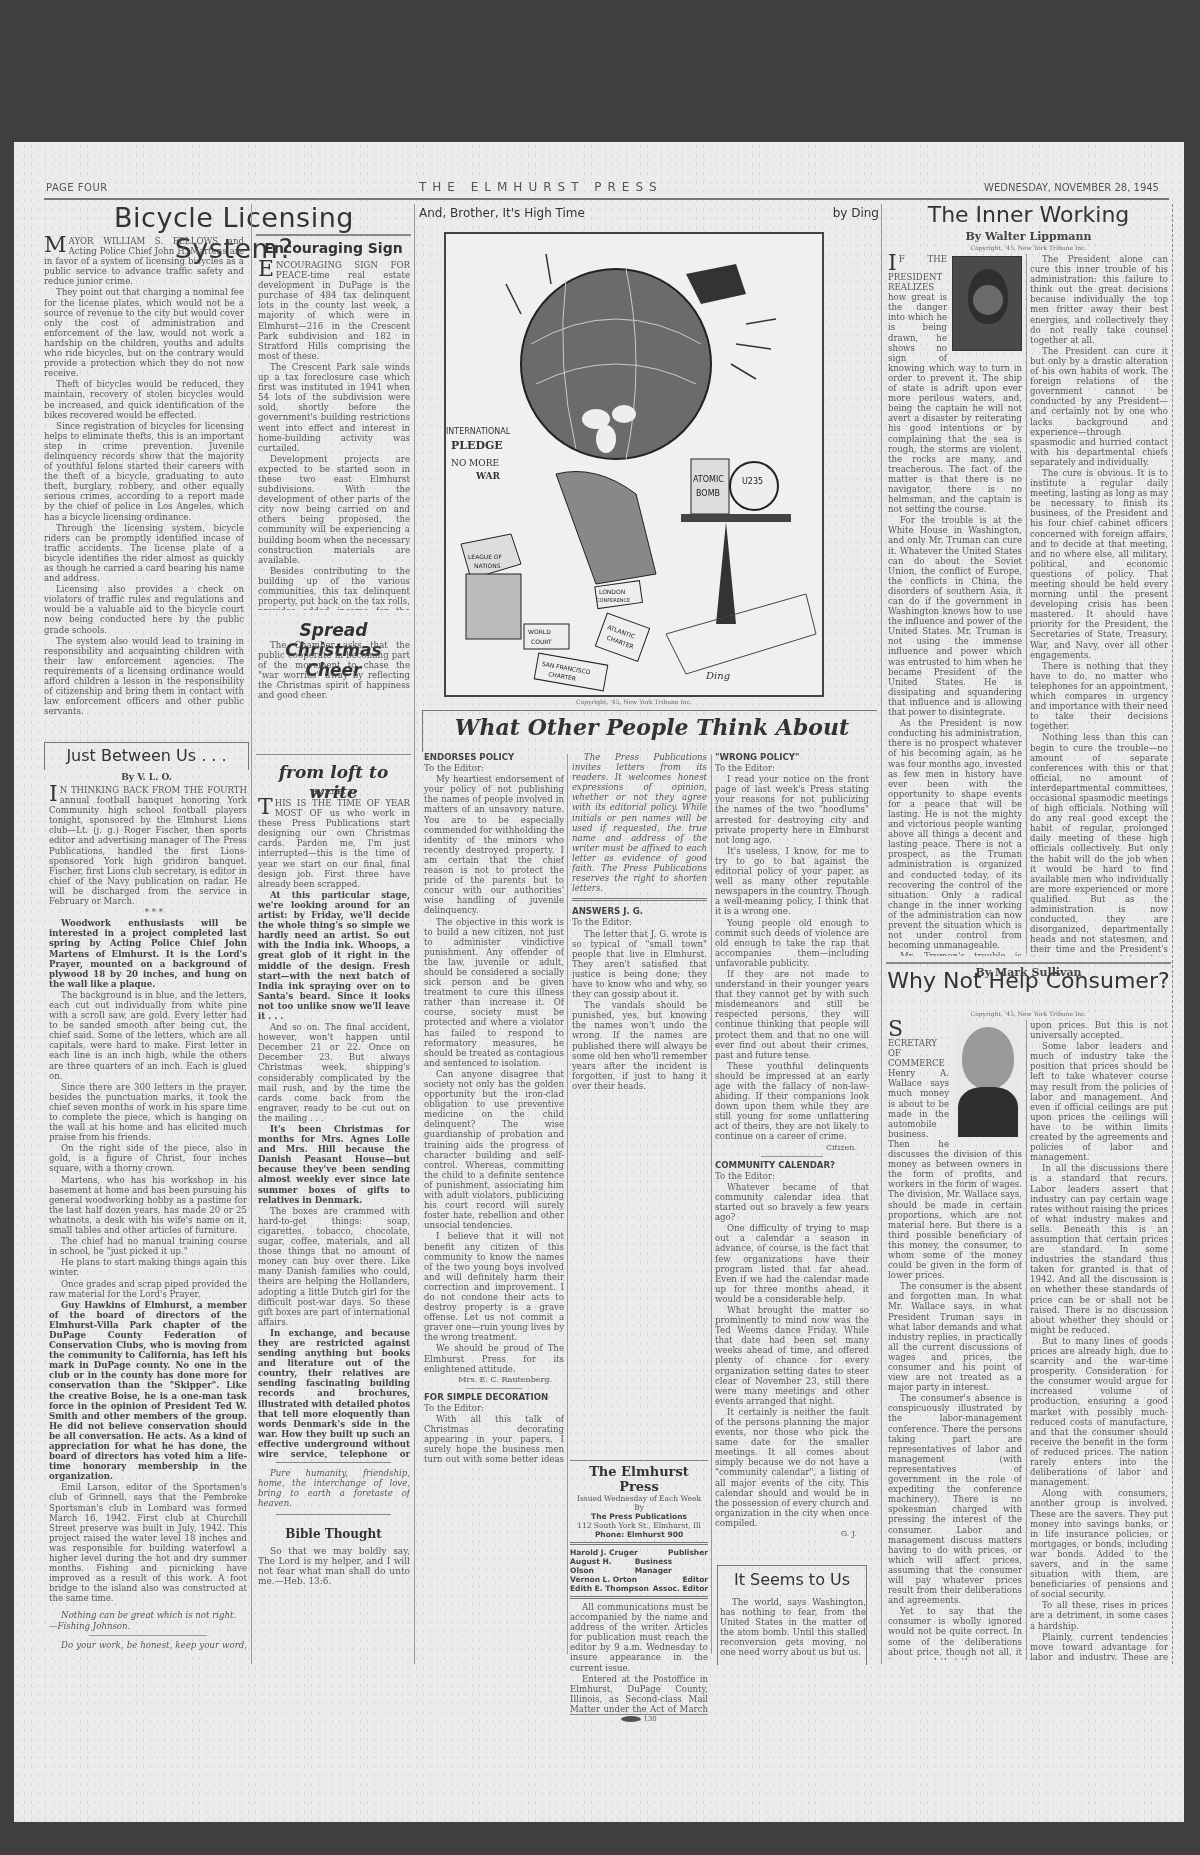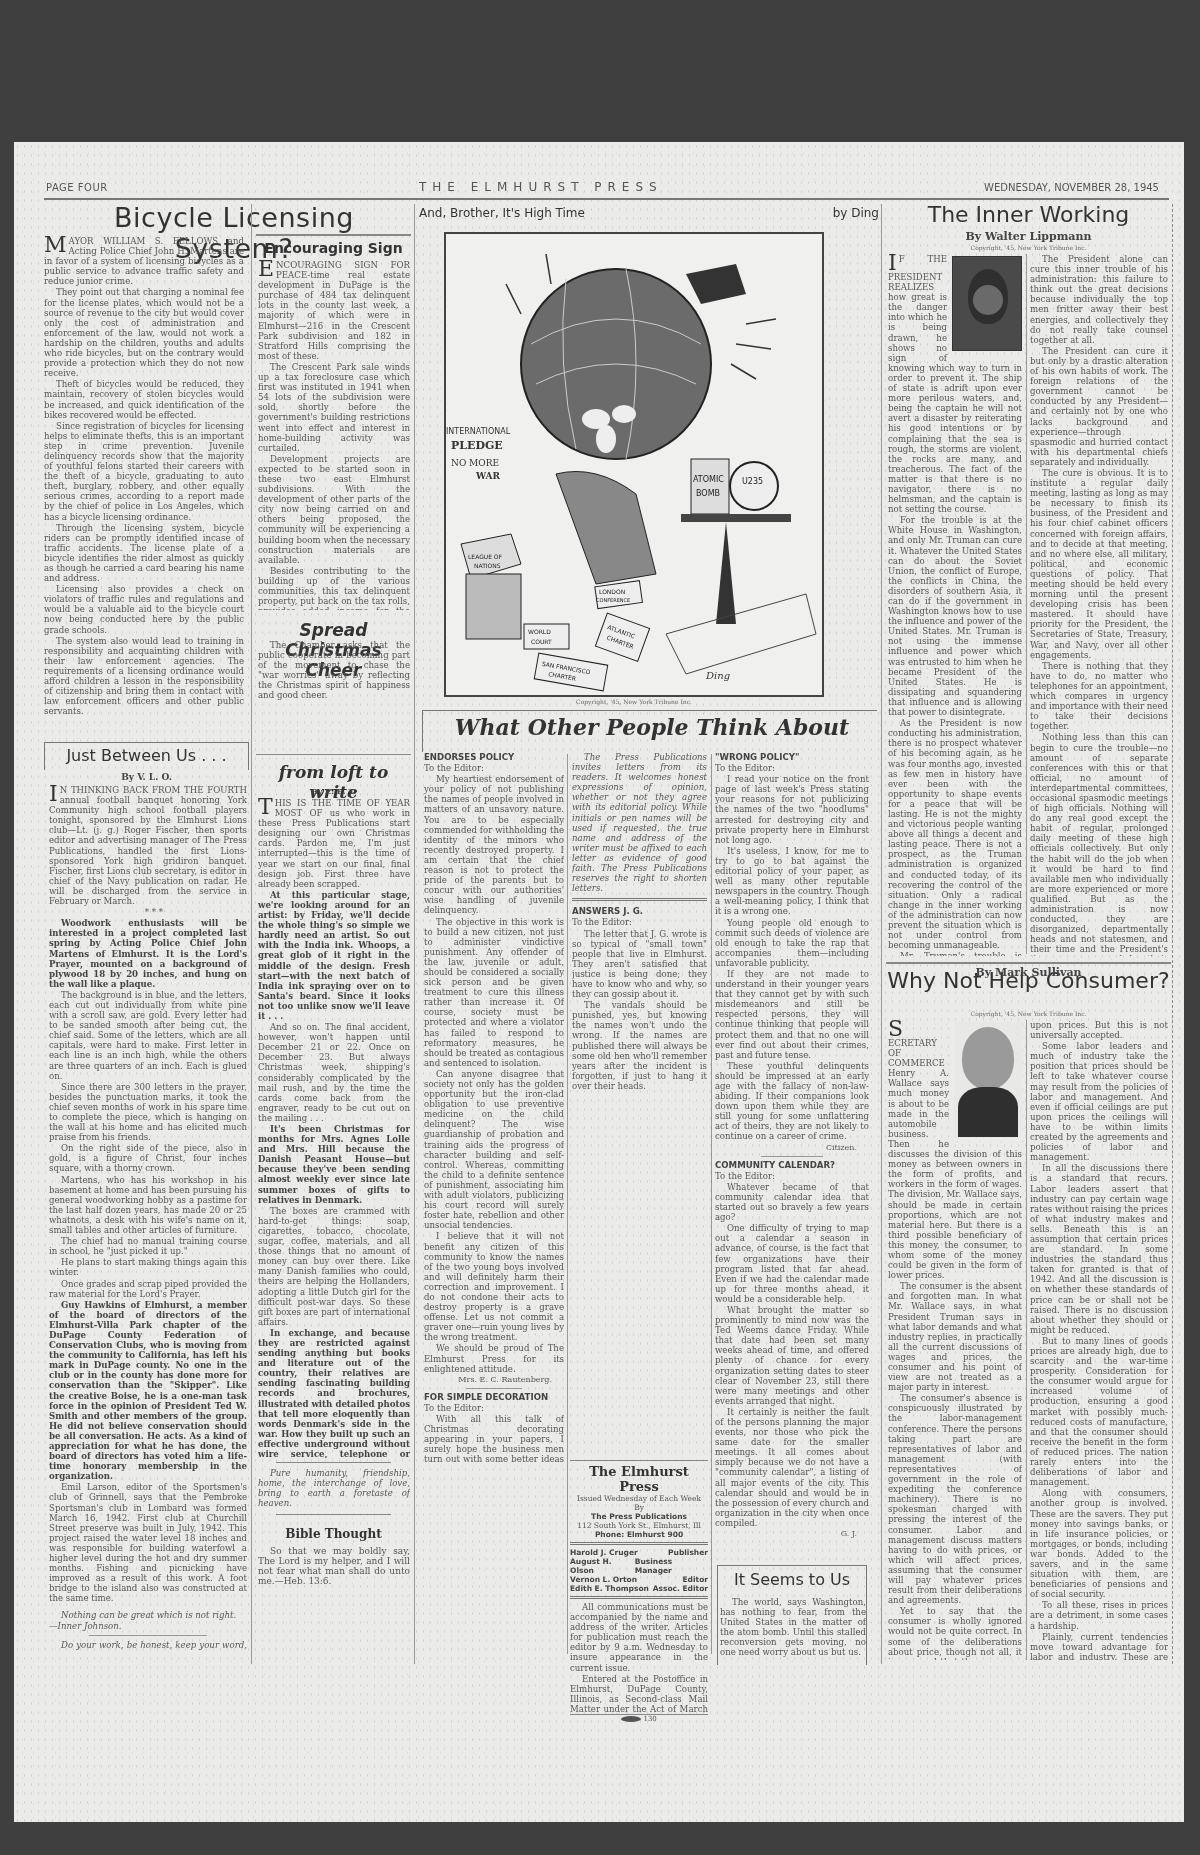--- a/index.html
+++ b/index.html
@@ -75,21 +75,21 @@
     <p>The background is in blue, and the letters, each cut out individually from white pine with a scroll saw, are gold. Every letter had to be sanded smooth after being cut, the chief said. Some of the letters, which are all capitals, were hard to make. First letter in each line is an inch high, while the others are three quarters of an inch. Each is glued on.</p>
     <p>Since there are 300 letters in the prayer, besides the punctuation marks, it took the chief seven months of work in his spare time to complete the piece, which is hanging on the wall at his home and has elicited much praise from his friends.</p>
     <p>On the right side of the piece, also in gold, is a figure of Christ, four inches square, with a thorny crown.</p>
     <p>Martens, who has his workshop in his basement at home and has been pursuing his general woodworking hobby as a pastime for the last half dozen years, has made 20 or 25 whatnots, a desk with his wife's name on it, small tables and other articles of furniture.</p>
     <p>The chief had no manual training course in school, he "just picked it up."</p>
     <p>He plans to start making things again this winter.</p>
     <p>Once grades and scrap piped provided the raw material for the Lord's Prayer.</p>
     <p class="bold">Guy Hawkins of Elmhurst, a member of the board of directors of the Elmhurst-Villa Park chapter of the DuPage County Federation of Conservation Clubs, who is moving from the community to California, has left his mark in DuPage county. No one in the club or in the county has done more for conservation than the "Skipper". Like the creative Boise, he is a one-man task force in the opinion of President Ted W. Smith and other members of the group. He did not believe conservation should be all conversation. He acts. As a kind of appreciation for what he has done, the board of directors has voted him a life-time honorary membership in the organization.</p>
     <p>Emil Larson, editor of the Sportsmen's club of Grinnell, says that the Pembroke Sportsman's club in Lombard was formed March 16, 1942. First club at Churchill Street preserve was built in July, 1942. This project raised the water level 18 inches and was responsible for building waterfowl a higher level during the hot and dry summer months. Fishing and picnicking have improved as a result of this work. A foot bridge to the island also was constructed at the same time.</p>
     <p class="ital" style="margin-top:6px;">Nothing can be great which is not right.</p>
-    <p class="ital noind">—Inner Johnson.</p>
+    <p class="ital noind">—Fishing Johnson.</p>
     <div style="width:60%;margin:4px auto;border-top:1px solid #999;"></div>
     <p class="ital">Do your work, be honest, keep your word, help when you can, be fair.</p>
 
   </div>
 
   <div class="vrule" style="left:237px;top:62px;height:1460px;"></div>
 
   <div class="rule" style="left:242px;top:92px;width:155px;height:2px;"></div>
   <div class="h-sans" style="position:absolute;left:242px;top:98px;width:155px;font-size:14px;font-weight:bold;">Encouraging Sign</div>
   <div class="col" style="left:244px;top:118px;width:152px;height:350px;">

